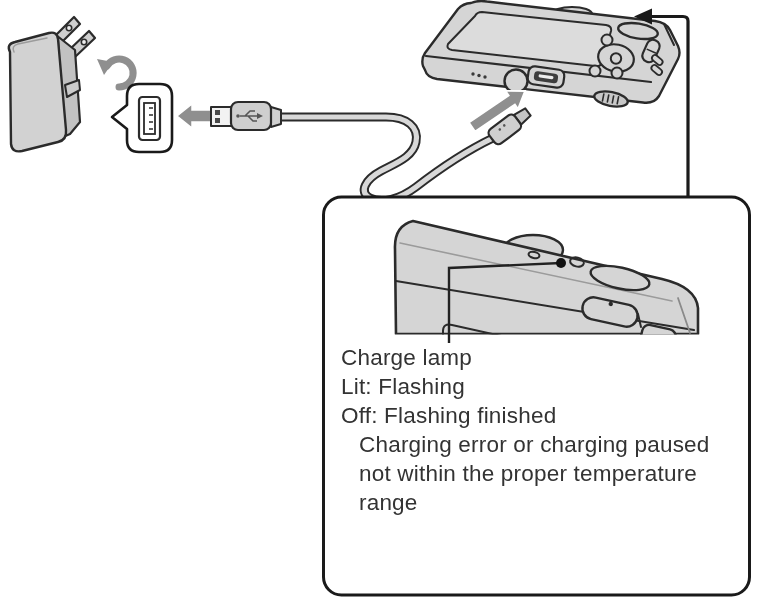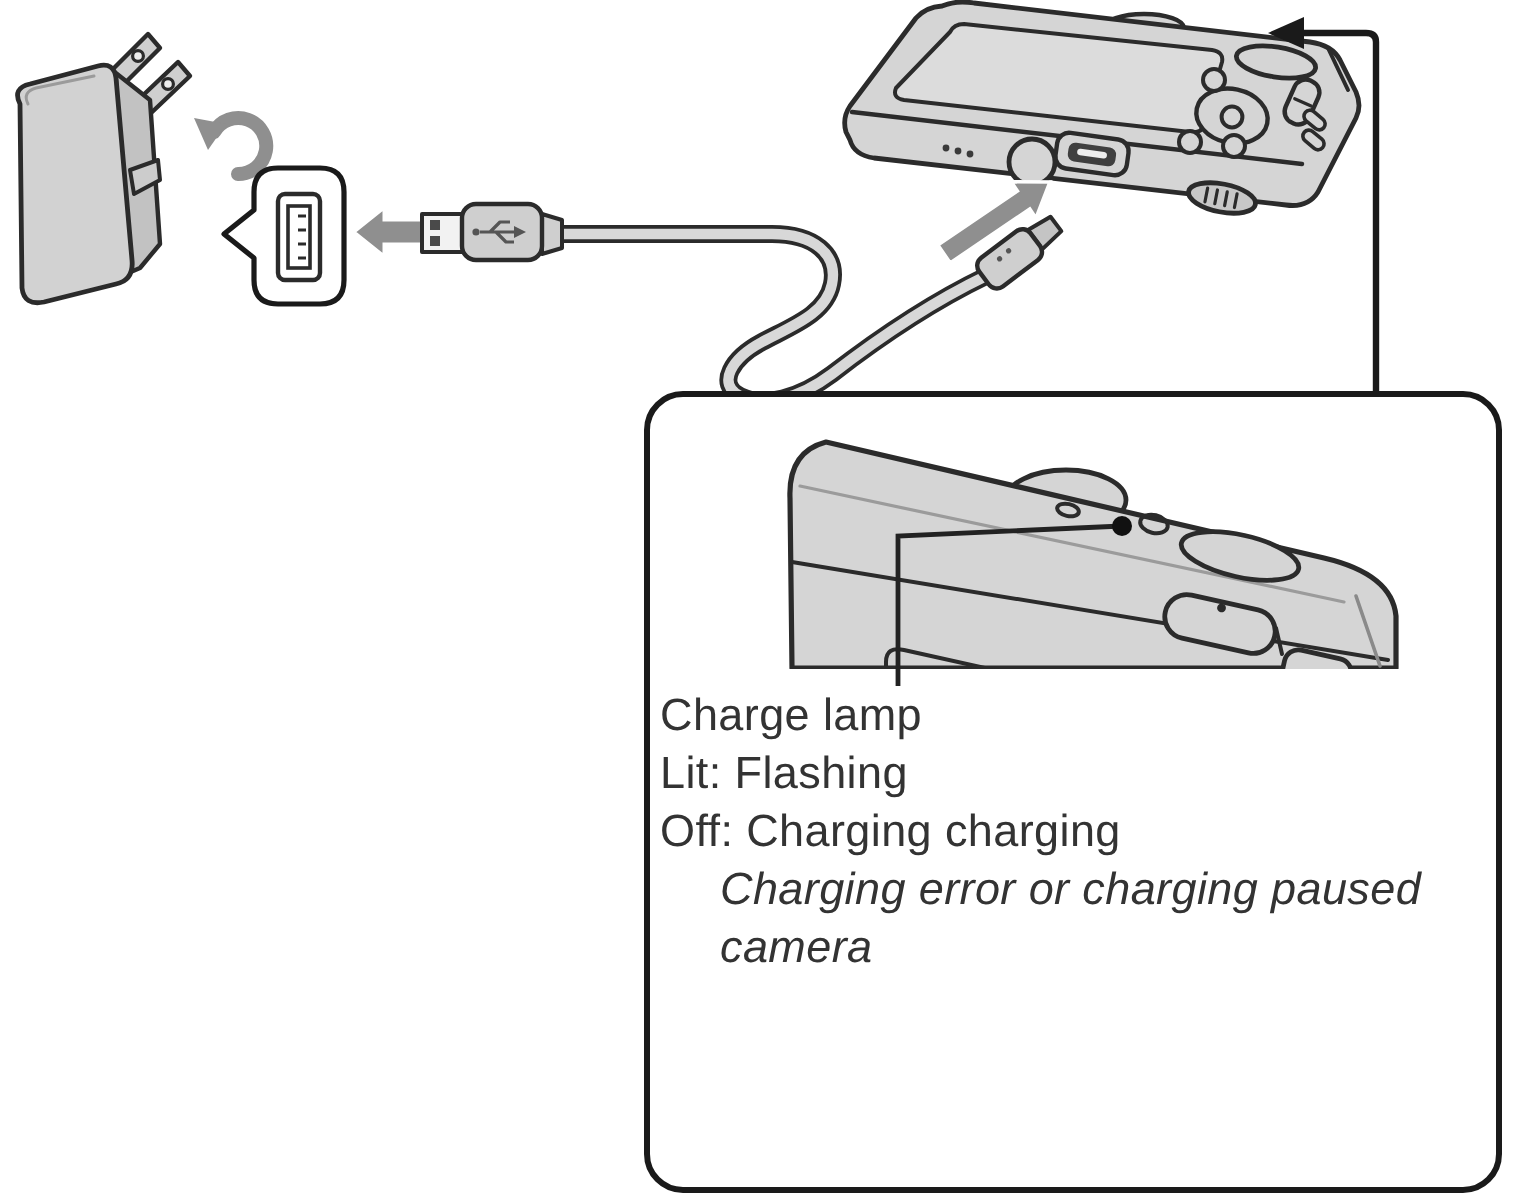--- a/index.html
+++ b/index.html
@@ -2,25 +2,25 @@
 <html><head>
 <meta charset="utf-8">
 <style>
   html,body{margin:0;padding:0;background:#ffffff;}
   #stage{
     position:relative;width:758px;height:602px;background:#ffffff;overflow:hidden;
     font-family:"Liberation Sans",sans-serif;
   }
   #diagram-svg{position:absolute;left:0;top:0;}
   .callout-text{
-    position:absolute;left:330px;top:343px;width:400px;
+    position:absolute;left:341px;top:343px;width:400px;
     font-size:22.5px;line-height:29px;color:#333333;letter-spacing:0.2px;
   }
   .callout-text .line{white-space:nowrap;}
-  .callout-text .indent{margin-left:30px;font-style:italic;}
+  .callout-text .indent{margin-left:18px;}
 </style>
 </head>
 <body>
 
 <div id="stage">
 
 <svg id="diagram-svg" width="758" height="602" viewBox="0 0 758 602">
   <defs>
     <clipPath id="closeup-clip">
           <rect x="326" y="199" width="421" height="135.5"></rect>
@@ -161,18 +161,19 @@
 
   <g>
     <polyline points="561,263 449,268 449,343" fill="none" stroke="#222222" stroke-width="2.4"></polyline>
     <circle cx="561" cy="263" r="5" fill="#111111"></circle>
   </g>
 </svg>
 
 <div class="callout-text">
   <div class="line">Charge lamp</div>
   <div class="line">Lit: Flashing</div>
-  <div class="line">Off: Charging charging</div>
+  <div class="line">Off: Flashing finished</div>
   <div class="line indent">Charging error or charging paused</div>
-  <div class="line indent">camera</div>
+  <div class="line indent">not within the proper temperature</div>
+  <div class="line indent">range</div>
 </div>
 
 </div>
 
 </body></html>

